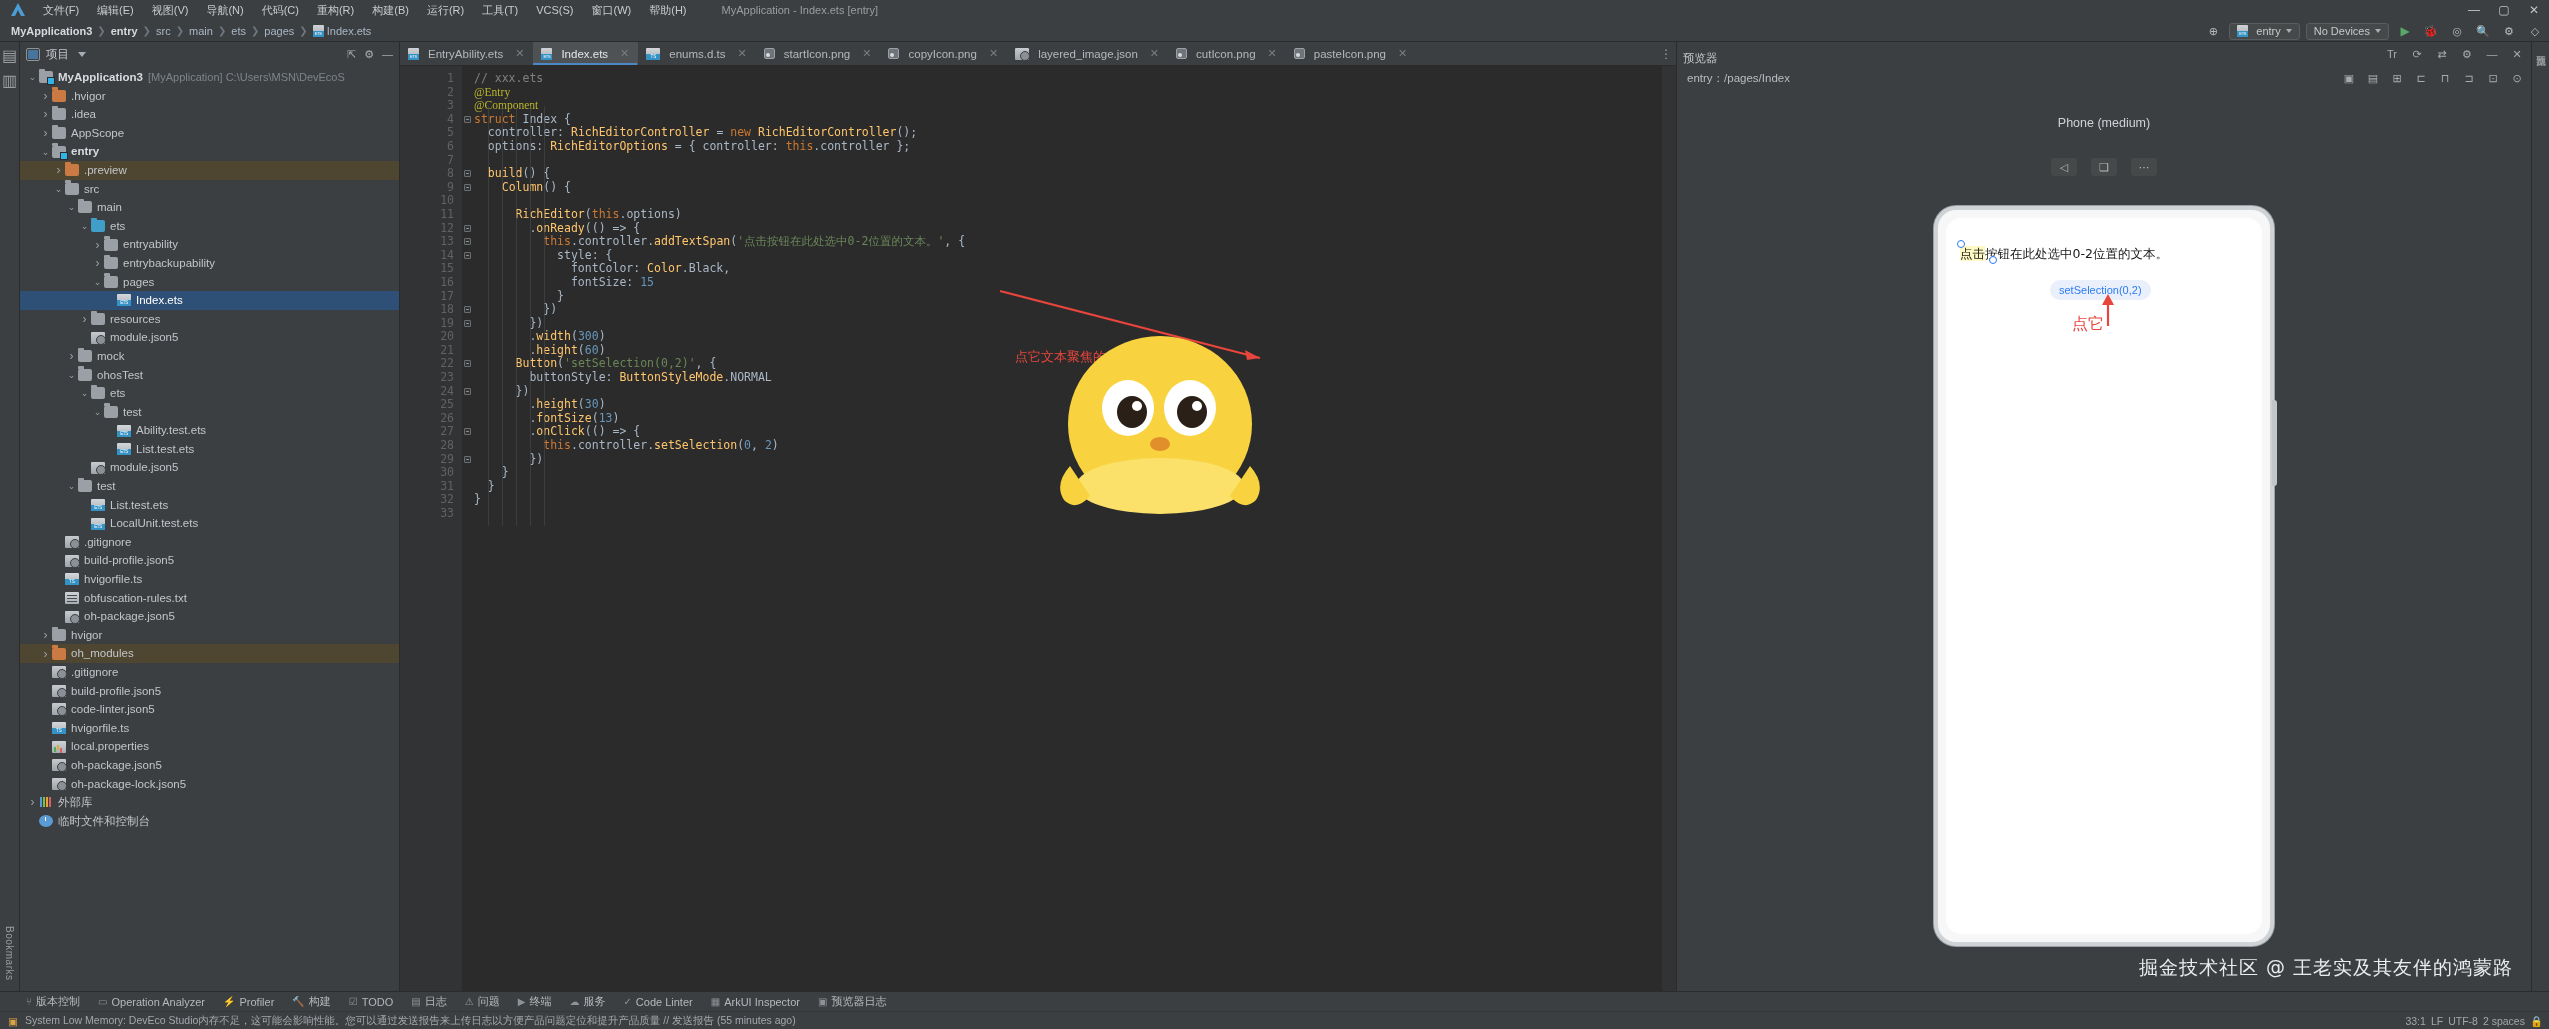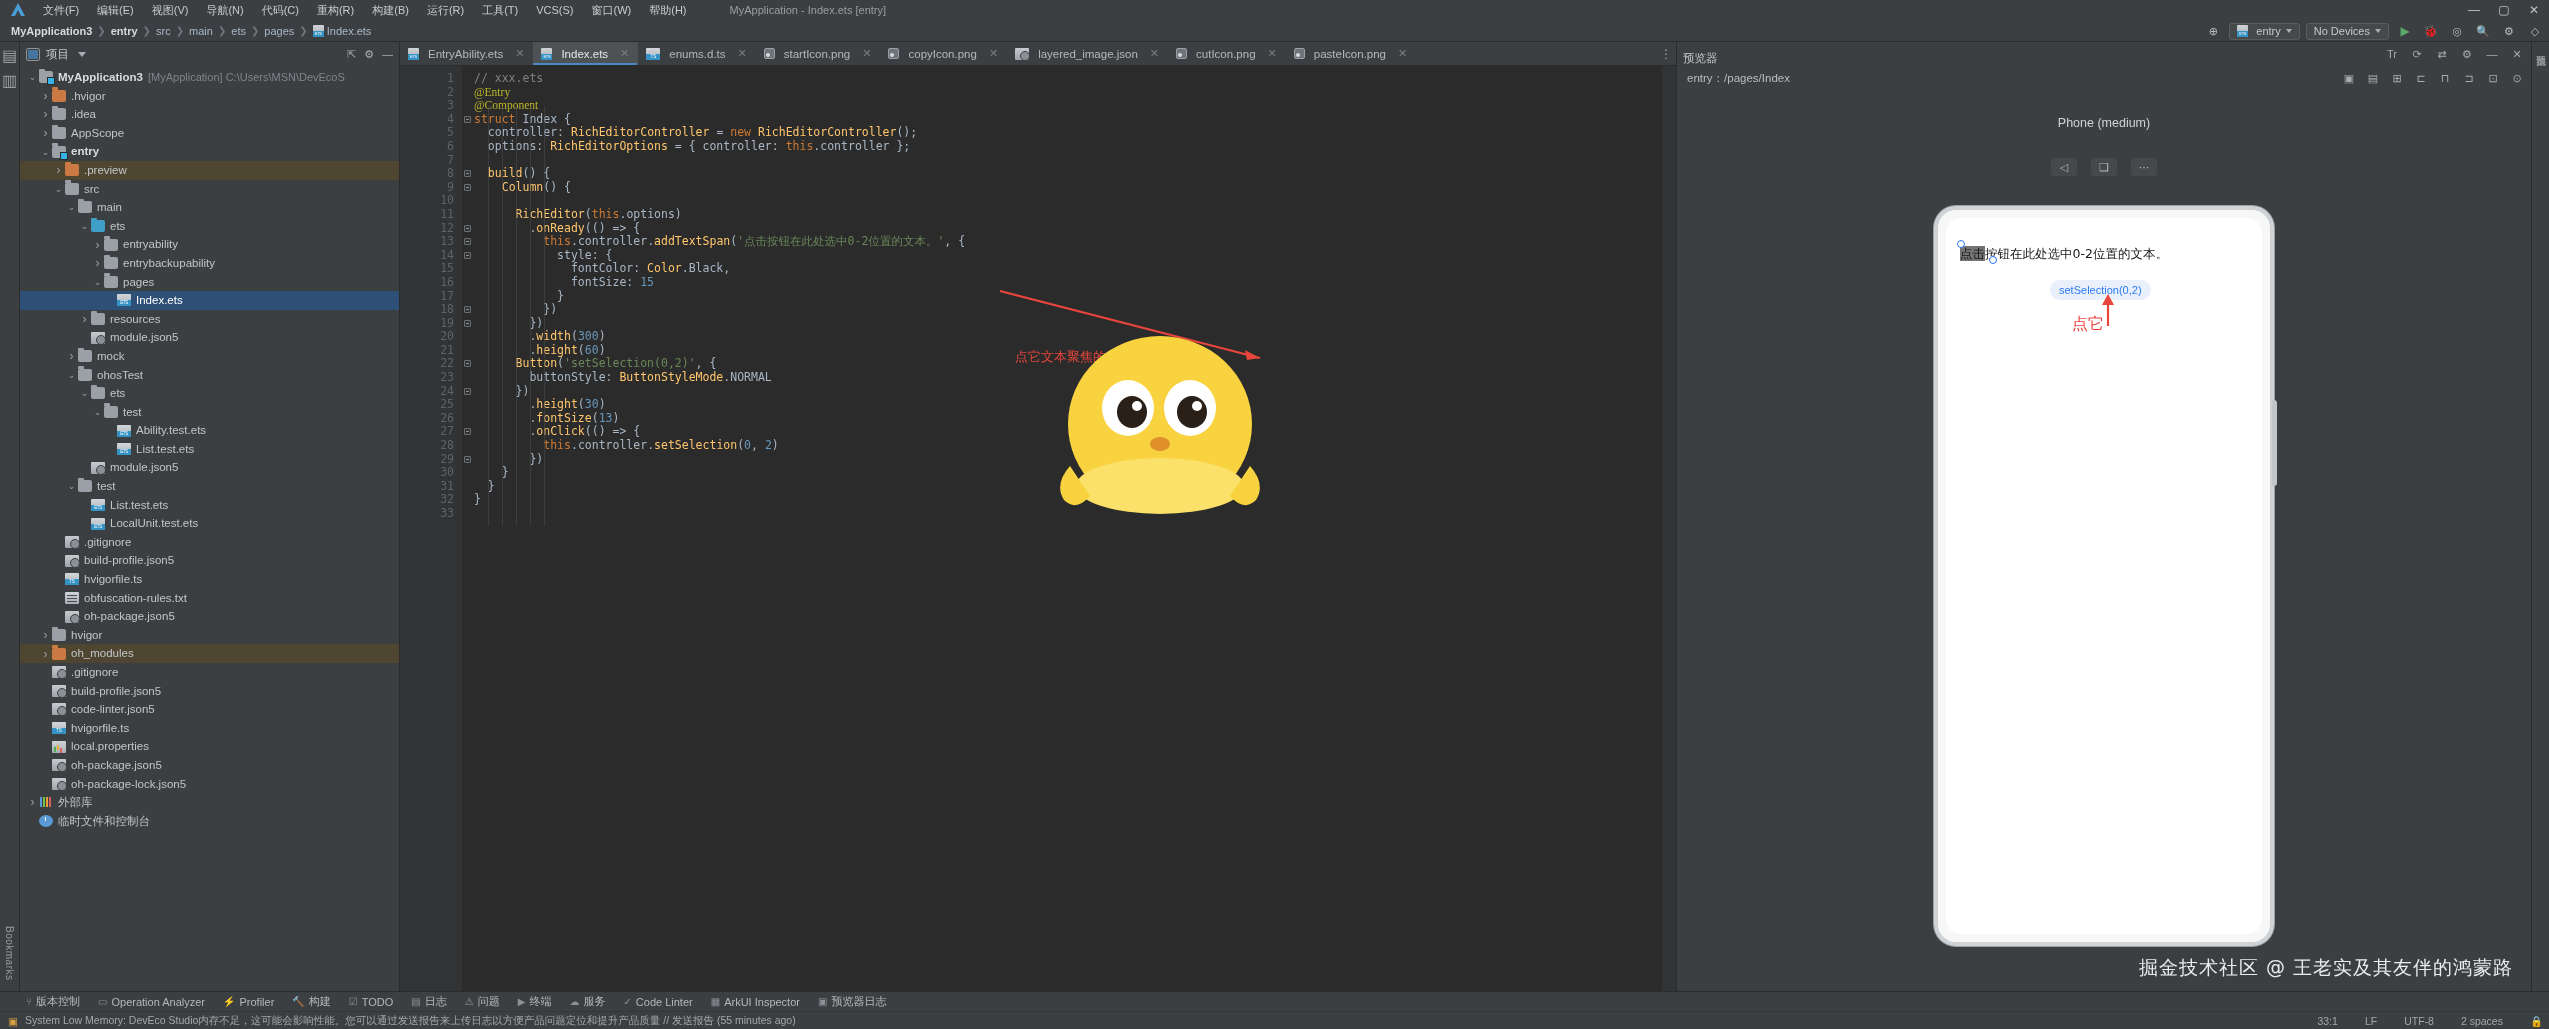--- a/index.html
+++ b/index.html
@@ -10,21 +10,21 @@
     color:#bbbbbb;
     -webkit-font-smoothing:antialiased;
   }
   .app{ position:relative; width:2549px; height:1029px; background:#3c3f41; display:flex; flex-direction:column;}
 
   
   .menubar{ height:20px; background:#3c3f41; display:flex; align-items:center; padding-left:4px; font-size:11px; color:#c8cbcf; flex:0 0 20px; position:relative;}
   .logo{ width:16px;height:14px; margin:0 8px 0 6px; position:relative;}
   .logo svg{display:block;}
   .menubar .mi{ padding:0 9px; white-space:nowrap; line-height:20px; }
-  .winTitle{ margin-left:34px; color:#9a9da1; font-size:11px;}
+  .winTitle{ margin-left:26px; color:#9a9da1; font-size:11px;}
   .winbtns{ position:absolute; right:0; top:0; height:20px; display:flex;}
   .winbtns div{ width:30px;height:20px; display:flex;align-items:center;justify-content:center;color:#c0c3c7;font-size:12px;}
 
   
   .toolbar{ height:22px; background:#3c3f41; border-bottom:1px solid #2b2b2b; display:flex; align-items:center; font-size:11px; flex:0 0 22px; position:relative;}
   .crumbs{ display:flex; align-items:center; padding-left:6px; gap:0; color:#a9b7c6; }
   .crumbs .c{ padding:0 5px; white-space:nowrap;}
   .crumbs .c.b{ color:#d6d9dd; font-weight:bold;}
   .crumbs .sep{ color:#6f7680; font-size:10px;}
   .etsicon{ display:inline-block; width:11px;height:12px; vertical-align:-2px; margin-right:3px;
@@ -121,36 +121,36 @@
   .pvToolbar{ position:absolute; right:6px; top:24px; height:24px; display:flex;align-items:center;gap:8px; color:#a7abaf; font-size:11px;}
   .pvIcon{width:16px;height:14px;display:flex;align-items:center;justify-content:center;}
   .pvBody{ flex:1 1 auto; position:relative; display:flex;flex-direction:column;align-items:center; padding-top:26px; min-height:0;gap:18px;}
   .devName{ font-size:12.5px; color:#cfd2d6; margin-bottom:10px;}
   .devBtns{ display:flex; gap:14px; align-items:center; margin-bottom:12px; color:#b9bcc0;}
   .devBtns div{ width:26px;height:18px; display:flex;align-items:center;justify-content:center; background:#45494a; border-radius:3px; font-size:11px;}
   .phone{ width:340px; height:740px; background:#f7f7f7; border:4px solid #cfd3d6; border-radius:22px; position:relative; box-shadow:0 0 0 1px #9aa0a6;}
   .phoneScreen{ position:absolute; inset:8px; background:#ffffff; border-radius:15px; overflow:hidden;}
   .volbtn{ position:absolute; right:-7px; top:190px; width:5px;height:86px; background:#c2c6c9; border-radius:0 3px 3px 0;}
   .richText{ position:absolute; left:14px; top:28px; font-size:12.5px; color:#181818; font-family:"DejaVu Sans", sans-serif;}
-  .richText .selbg{ background:#737373;}
+  .richText .selbg{ background:#fef9c3;}
   .handle{ position:absolute; width:8px;height:8px;border:1.5px solid #2d7bf5; border-radius:50%; background:#fff;}
   .selBtn{ position:absolute; left:104px; top:62px; background:#e9f0fb; color:#2d7bf5; font-size:11px; padding:4px 9px; border-radius:14px;}
   .pvLabel{ position:absolute; left:126px; top:96px; color:#e8453c; font-size:16px; font-family:"DejaVu Sans", sans-serif;}
   .watermark{ position:absolute; right:18px; bottom:10px; font-size:19px; color:#e9ecef; font-family:"DejaVu Sans", sans-serif; letter-spacing:1px;}
 
   
   .railR{ width:18px; flex:0 0 18px; background:#3c3f41; border-left:1px solid #2b2b2b; display:flex;flex-direction:column;align-items:center;padding-top:6px;gap:10px;}
   .railR .vtxt{ writing-mode:vertical-rl; font-size:10px; color:#9a9da1;}
 
   
   .bottomTools{ height:20px; background:#3c3f41; border-top:1px solid #2b2b2b; display:flex;align-items:center; gap:18px; padding-left:26px; font-size:11px; color:#b4b8bc; flex:0 0 20px; position:relative;}
   .bt{ display:flex;align-items:center;gap:4px; white-space:nowrap;}
   .bt .g{ color:#8d9298; font-size:10px;}
   .statusbar{ height:18px; background:#3c3f41; display:flex;align-items:center; gap:6px; padding-left:8px; font-size:10.5px; color:#a3a7ab; flex:0 0 18px; position:relative; border-top:1px solid #343638;}
-  .statusRight{ position:absolute; right:6px; top:0; height:18px; display:flex;align-items:center;gap:27px;}
+  .statusRight{ position:absolute; right:6px; top:0; height:18px; display:flex;align-items:center;gap:5px;}
   .warnIcon{ width:11px;height:11px; color:#d9a343;}
 </style>
 </head>
 <body>
 
 <div class="app">
 
   <div class="menubar">
     <div class="logo">
       <svg width="16" height="14" viewBox="0 0 16 14">

